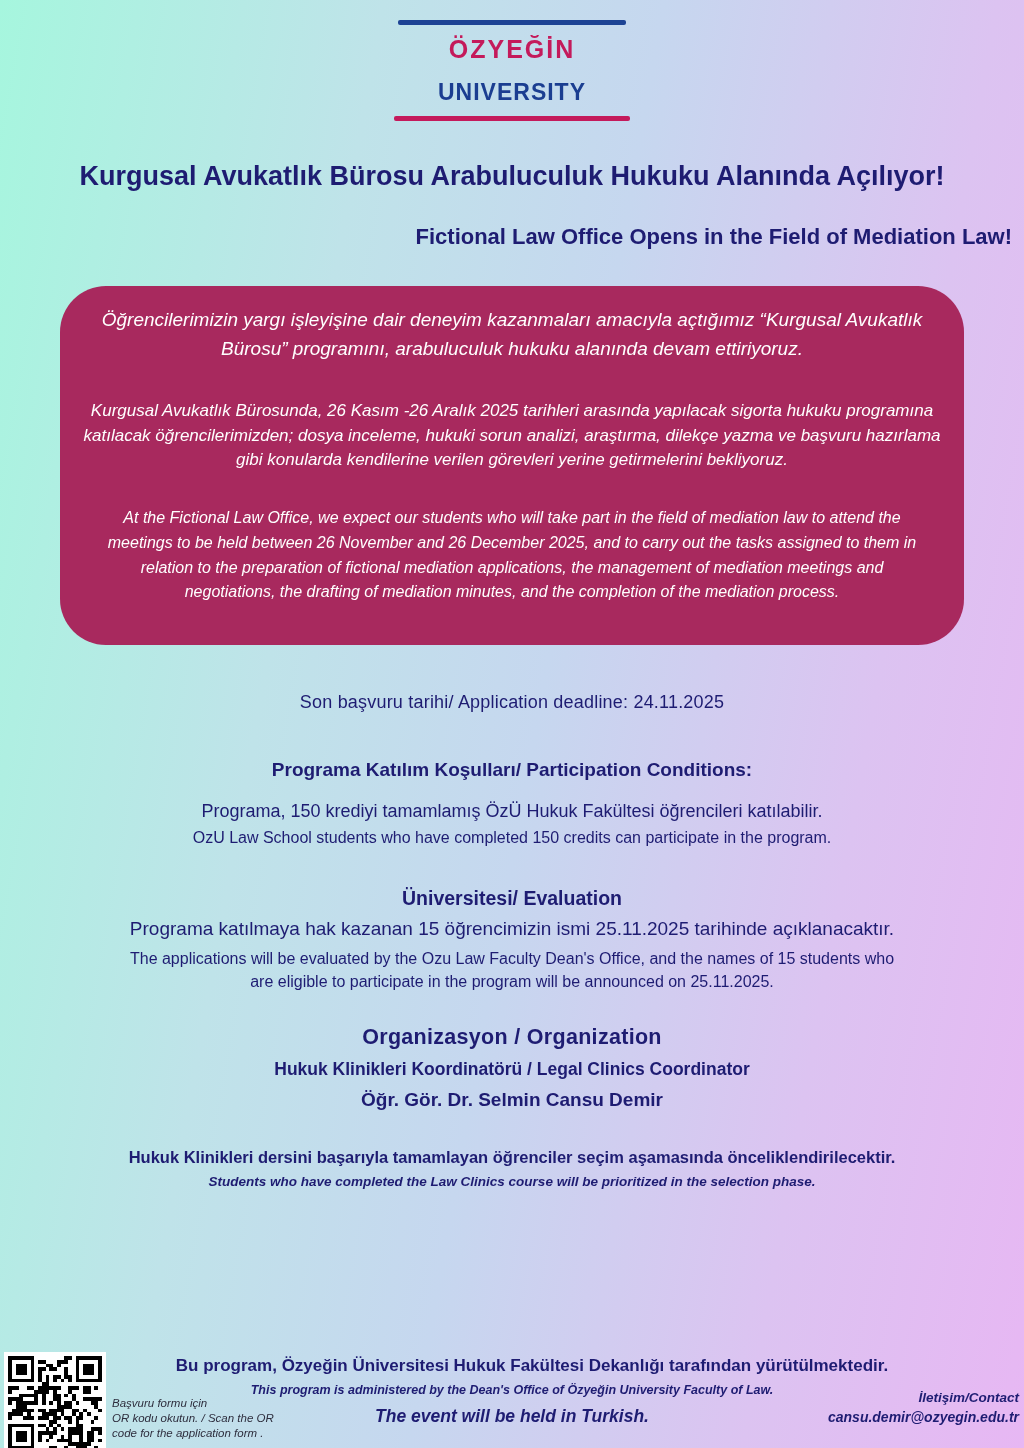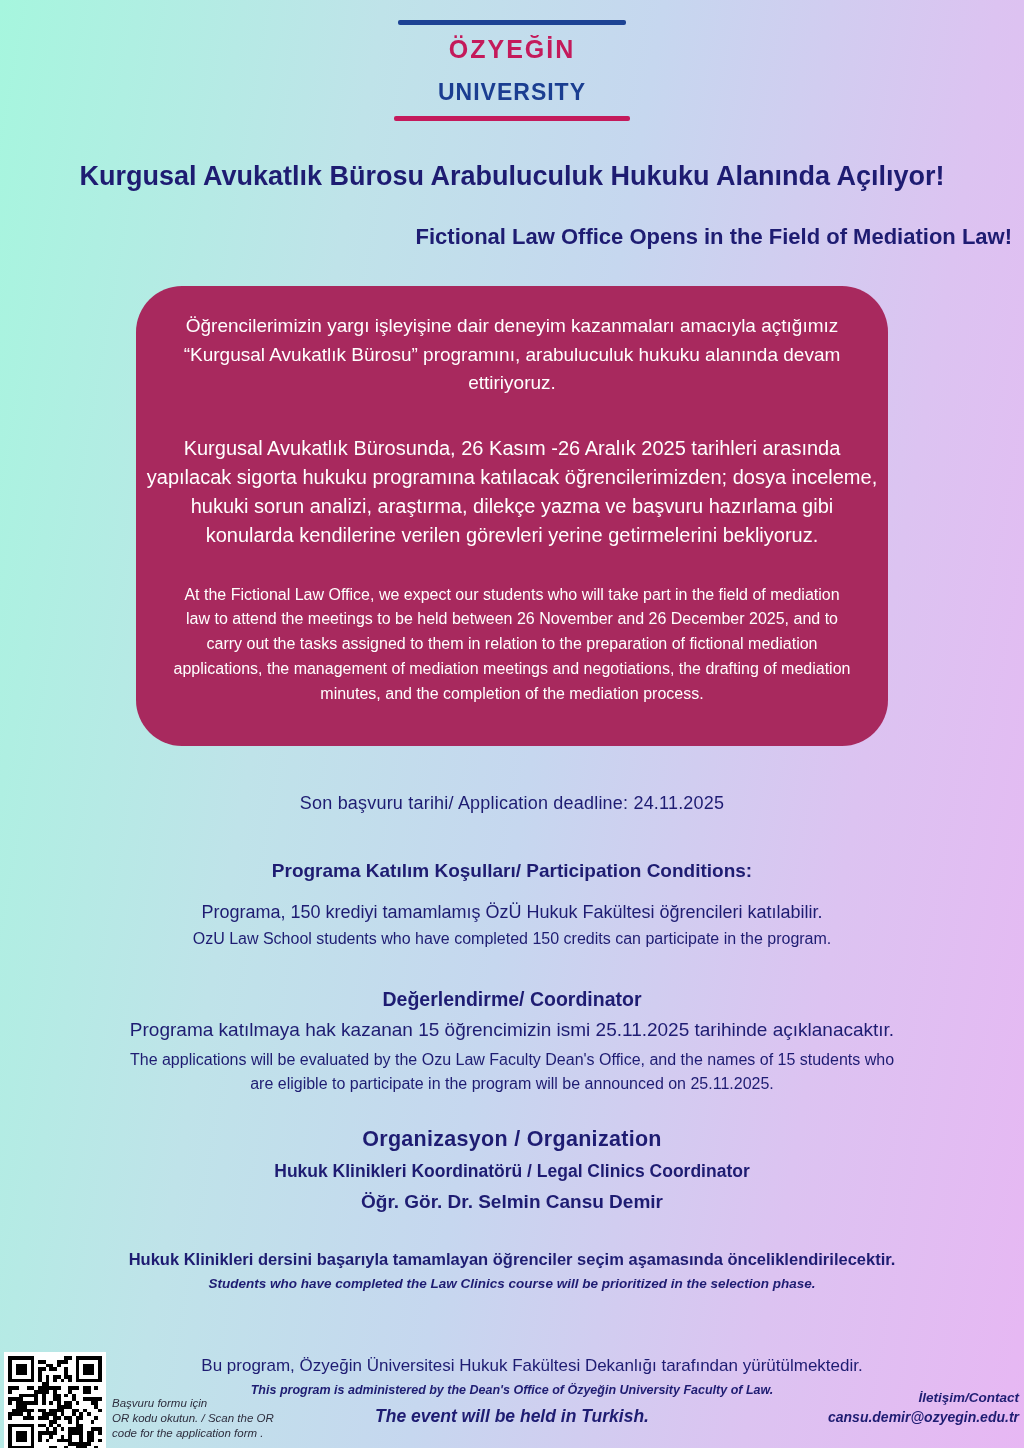--- a/index.html
+++ b/index.html
@@ -18,27 +18,27 @@
   .logo-row.primary .rule{background:#c41a5b;}
   .logo-row.secondary .rule{background:#1b3e91;}
   .logo-word{font-weight:bold;letter-spacing:2px;white-space:nowrap;}
   .logo-row.primary .logo-word{color:#c41a5b;font-size:25px;}
   .logo-row.secondary .logo-word{color:#1b3e91;font-size:23px;letter-spacing:1px;}
   
   .title-tr{font-size:27px;font-weight:800;text-align:center;margin:40px 12px 0;color:#1e1c72;}
   .title-en{font-size:22px;font-weight:800;text-align:right;margin:32px 12px 0;color:#1e1c72;}
   
   .info-box{
-    width:752px;box-sizing:border-box;margin:36px auto 0;background:#a8295e;
-    border-radius:46px;color:#ffffff;text-align:center;padding:26px 36px 40px;
+    width:904px;box-sizing:border-box;margin:36px auto 0;background:#a8295e;
+    border-radius:46px;color:#ffffff;text-align:center;padding:20px 36px 40px;font-style:italic;
   }
   .info-box p{margin:0;}
   .p1{font-size:19px;line-height:1.5;font-weight:500;}
   .p2{font-size:16px;line-height:1.5;margin-top:36px !important;}
-  .p3{font-size:20px;line-height:1.45;font-weight:500;margin:36px -26px 0 -26px !important;}
+  .p3{font-size:17px;line-height:1.45;font-weight:500;margin:36px -26px 0 -26px !important;}
   .p4{font-size:16px;line-height:1.55;margin-top:33px !important;}
   
   .deadline{margin-top:47px;font-size:18px;font-weight:400;text-align:center;letter-spacing:.2px;}
   .section{text-align:center;}
   .section .heading{font-weight:800;}
   .participation{margin-top:46px;}
   .participation .heading{font-size:19px;}
   .participation .line-tr{font-size:18px;margin-top:20px;}
   .participation .line-en{font-size:16px;margin-top:7px;}
   .evaluation{margin-top:40px;}
@@ -48,21 +48,21 @@
   .organization{margin-top:32px;}
   .organization .heading{font-size:21.5px;letter-spacing:.3px;}
   .organization .role{font-size:17.5px;font-weight:800;margin-top:9px;}
   .organization .name{font-size:19px;font-weight:800;margin-top:9px;}
   .priority{margin-top:37px;}
   .priority .line-tr{font-size:16.5px;font-weight:800;}
   .priority .line-en{font-size:13.5px;font-weight:800;font-style:italic;margin-top:7px;}
   
   .footer{position:absolute;left:0;right:0;bottom:0;height:118px;}
   .footer-center{text-align:center;padding-top:26px;}
-  .admin-tr{font-size:17px;font-weight:400;padding-left:40px;}
+  .admin-tr{font-size:17px;font-weight:700;padding-left:40px;}
   .admin-en{font-size:12.5px;font-weight:800;font-style:italic;margin-top:7px;}
   .language-note{font-size:17.5px;font-weight:800;font-style:italic;margin-top:9px;}
   .qr-wrap{position:absolute;left:4px;top:22px;width:94px;height:92px;background:#ffffff;padding:4px;overflow:hidden;}
   .qr-caption{position:absolute;left:112px;top:66px;font-style:italic;font-size:11.5px;line-height:1.32;color:#2e2e3e;text-align:left;}
   .contact{position:absolute;right:5px;top:60px;text-align:right;font-weight:800;font-style:italic;}
   .contact .contact-label{font-size:13.5px;}
   .contact .contact-email{font-size:14px;margin-top:4px;}
 </style>
 </head>
 <body>
@@ -93,21 +93,21 @@
 
 <div class="deadline">Son başvuru tarihi/ Application deadline: 24.11.2025</div>
 
 <div class="section participation">
   <div class="heading">Programa Katılım Koşulları/ Participation Conditions:</div>
   <div class="line-tr">Programa, 150 krediyi tamamlamış ÖzÜ Hukuk Fakültesi öğrencileri katılabilir.</div>
   <div class="line-en">OzU Law School students who have completed 150 credits can participate in the program.</div>
 </div>
 
 <div class="section evaluation">
-  <div class="heading">Değerlendirme/ Coordinator</div>
+  <div class="heading">Üniversitesi/ Evaluation</div>
   <div class="line-tr">Programa katılmaya hak kazanan 15 öğrencimizin ismi 25.11.2025 tarihinde açıklanacaktır.</div>
   <div class="line-en">The applications will be evaluated by the Ozu Law Faculty Dean's Office, and the names of 15 students who are eligible to participate in the program will be announced on 25.11.2025.</div>
 </div>
 
 <div class="section organization">
   <div class="heading">Organizasyon / Organization</div>
   <div class="role">Hukuk Klinikleri Koordinatörü / Legal Clinics Coordinator</div>
   <div class="name">Öğr. Gör. Dr. Selmin Cansu Demir</div>
 </div>
 

